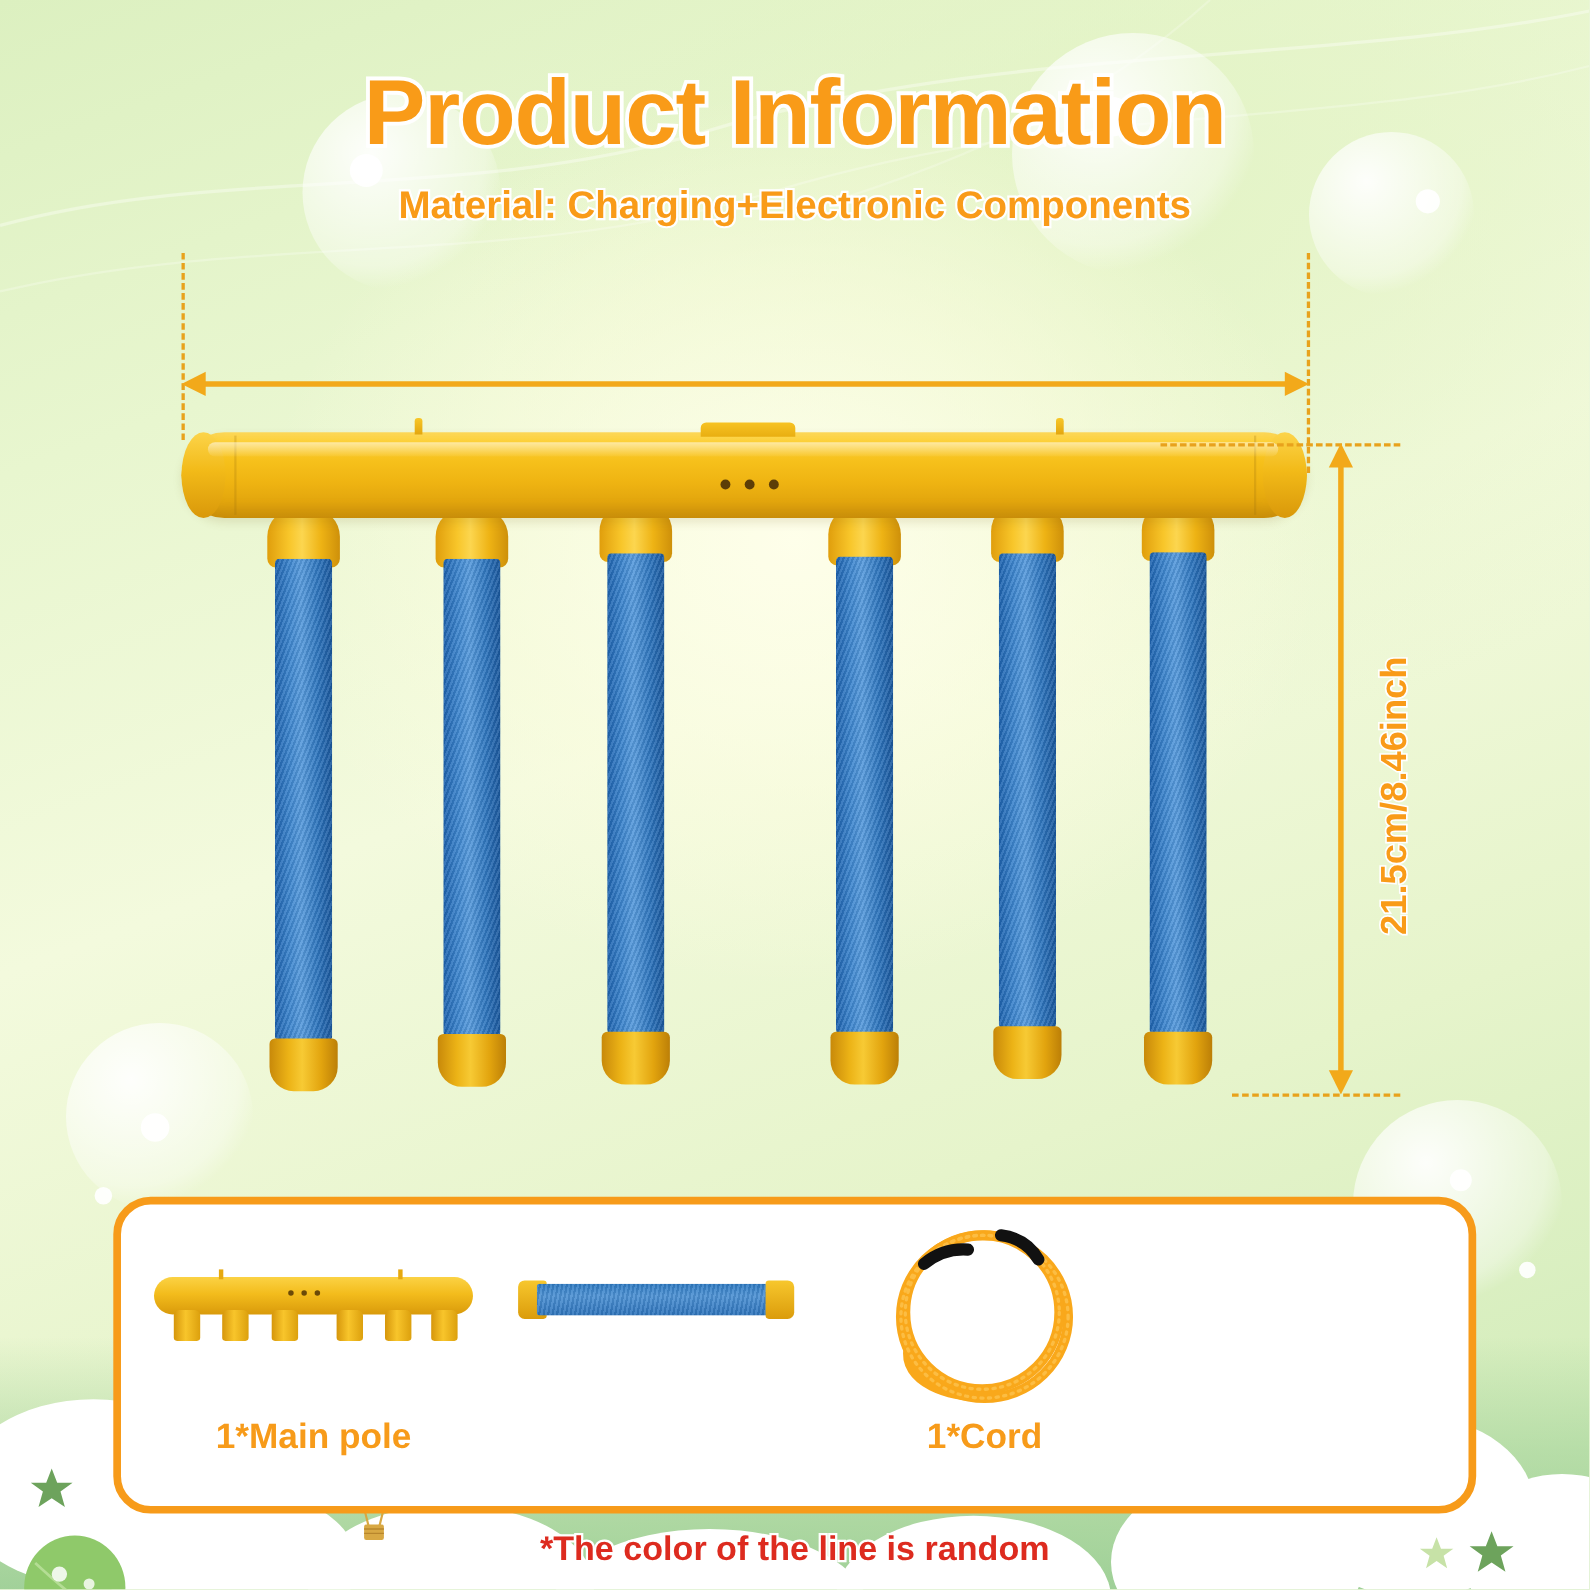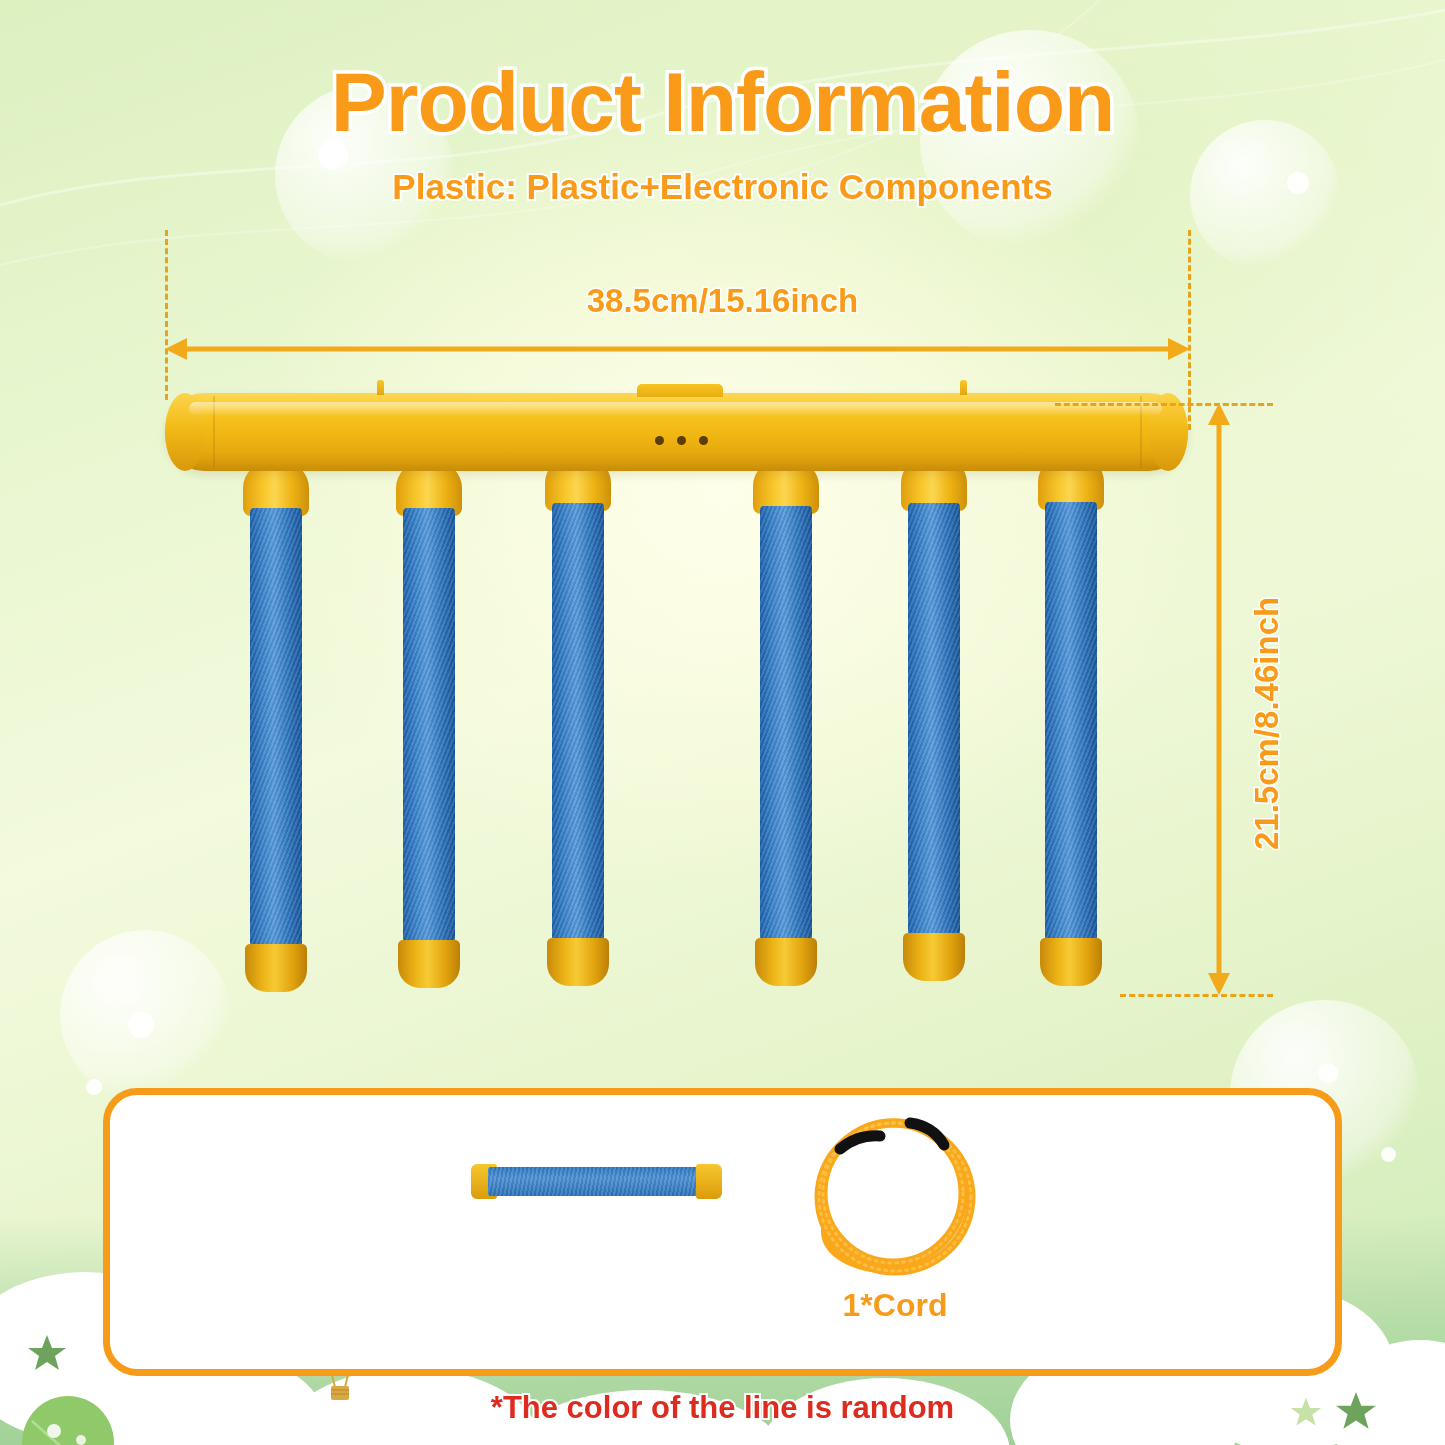--- a/index.html
+++ b/index.html
@@ -380,28 +380,27 @@
 
   <div class="star" style="left:327px;top:1373px;">
     <svg width="26" height="34" viewBox="0 0 26 34">
       <path d="M5 2 L8 14 M21 2 L18 14" stroke="#D8A843" stroke-width="2" fill="none"></path>
       <rect x="4" y="13" width="18" height="14" rx="2" fill="#D8A843"></rect>
       <path d="M4 17 H22 M4 21 H22" stroke="#B8862C" stroke-width="1.2"></path>
     </svg>
   </div>
 
   <div class="title">Product Information</div>
-  <div class="subtitle">Plastic: Plastic+Electronic Components</div>
+  <div class="subtitle">Material: Charging+Electronic Components</div>
 
   <div class="dash-v" style="left:165px;top:230px;height:170px;"></div>
   <div class="dash-v" style="left:1188px;top:230px;height:200px;"></div>
   <div class="dash-h" style="left:1055px;top:403px;width:218px;"></div>
   <div class="dash-h" style="left:1120px;top:994px;width:153px;"></div>
 
-  <div class="dim-label-h" style="left:0;right:0;top:282px;text-align:center;">38.5cm/15.16inch</div>
 
   <div class="arrow-svg" style="left:165px;top:335px;">
     <svg width="1025" height="28" viewBox="0 0 1025 28">
       <line x1="16" y1="14" x2="1009" y2="14" stroke="#F2A91A" stroke-width="5"></line>
       <polygon points="0,14 22,3 22,25" fill="#F2A91A"></polygon>
       <polygon points="1025,14 1003,3 1003,25" fill="#F2A91A"></polygon>
     </svg>
   </div>
 
   <div class="dim-label-v" style="left:1248px;top:850px;">21.5cm/8.46inch</div>
@@ -459,20 +458,39 @@
     </div>
     <div class="stick" style="left:1038px;top:456px;width:66px;height:534px;">
       <div class="socket"></div>
       <div class="foam" style="height:438px;"></div>
       <div class="endcap" style="top:482px;"></div>
     </div>
   </div>
 
   <div id="contents-box">
 
+    <div class="content-item" style="left:0;width:350px;">
+      <div class="content-art">
+        <div class="mini-pole-body"></div>
+        <div class="mini-pin" style="left:89px;"></div>
+        <div class="mini-pin" style="left:252px;"></div>
+        <div class="mini-led-row">
+          <div class="mini-led"></div>
+          <div class="mini-led"></div>
+          <div class="mini-led"></div>
+        </div>
+        <div class="mini-nub" style="left:48px;"></div>
+        <div class="mini-nub" style="left:92px;"></div>
+        <div class="mini-nub" style="left:137px;"></div>
+        <div class="mini-nub" style="left:196px;"></div>
+        <div class="mini-nub" style="left:240px;"></div>
+        <div class="mini-nub" style="left:282px;"></div>
+      </div>
+      <div class="content-label">1*Main pole</div>
+    </div>
 
     <div class="content-item" style="left:350px;width:300px;">
       <div class="content-art">
         <div class="mini-stick-cap" style="left:11px;border-radius:6px 3px 3px 6px;"></div>
         <div class="mini-stick-foam"></div>
         <div class="mini-stick-cap" style="left:236px;border-radius:3px 6px 6px 3px;"></div>
       </div>
     </div>
 
     <div class="content-item" style="left:650px;width:270px;">

